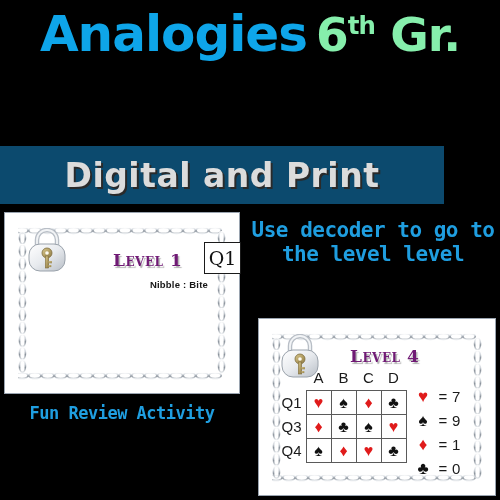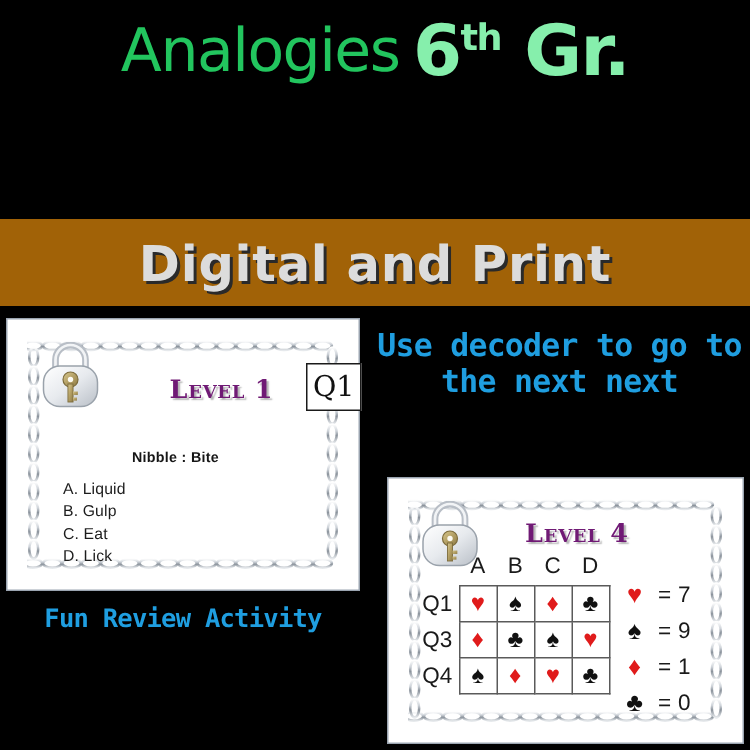--- a/index.html
+++ b/index.html
@@ -10,21 +10,21 @@
     overflow: hidden;
   }
   .page { position: relative; width: 500px; height: 500px; background: #000; }
 
   
   .band-title {
     position: absolute; left: 0; top: 0; width: 500px; height: 68px;
     background: #000; display: flex; align-items: center; justify-content: center;
   }
   .title-main {
-    font-size: 40px; font-weight: 400; color: #22c55e;
+    font-size: 50px; font-weight: 700; color: #0ea5e9;
     letter-spacing: -1px; line-height: 1;
     font-family: "DejaVu Sans", sans-serif;
   }
   .title-grade {
     font-size: 47px; font-weight: 700; color: #86efac;
     letter-spacing: -1px; line-height: 1; margin-left: 9px;
     font-family: "DejaVu Sans", sans-serif;
   }
   .title-grade sup { font-size: 0.52em; vertical-align: super; font-weight: 700; }
 
@@ -36,22 +36,22 @@
   .escape-text {
     font-family: "DejaVu Serif", serif;
     font-size: 50px; font-weight: 700; color: #111;
     letter-spacing: 0px; line-height: 1;
     font-variant: small-caps;
     transform: scaleY(1.08);
   }
 
   
   .band-digital {
-    position: absolute; left: 0; top: 146px; width: 500px; height: 58px;
-    background: #a16207; display: flex; align-items: center; justify-content: center;
+    position: absolute; left: 0; top: 146px; width: 444px; height: 58px;
+    background: #0c4a6e; display: flex; align-items: center; justify-content: center;
   }
   .digital-text {
     font-family: "DejaVu Sans", sans-serif;
     font-size: 33px; font-weight: 700; color: #dcdcdc;
     letter-spacing: 0.5px;
     text-shadow: 2px 2px 0 #2a2a2a;
   }
 
   
   .card {
@@ -88,22 +88,22 @@
     position: absolute; left: 186px; top: 16px;
     width: 37px; height: 32px;
     border: 1.6px solid #1a1a1a; background: #fff;
     display: flex; align-items: center; justify-content: center;
     font-family: "DejaVu Serif", serif; font-size: 19px; color: #111;
   }
 
   
   .analogy {
     position: absolute; left: 70px; top: 52px; width: 120px;
-    text-align: left; font-size: 9.5px; font-weight: 700; color: #161616;
-    line-height: 1.55; letter-spacing: 0.2px; margin-top: 21px;
+    text-align: right; font-size: 9.5px; font-weight: 700; color: #161616;
+    line-height: 1.55; letter-spacing: 0.2px;
   }
   .analogy .l2 { padding-left: 6px; }
 
   
   .options {
     position: absolute; left: 24px; top: 93px;
     font-size: 10.5px; color: #1c1c1c; line-height: 1.42; letter-spacing: 0.1px;
   }
   .options div { white-space: nowrap; }
 
@@ -247,30 +247,24 @@
       </svg>
 
       <div class="level-head">Level 1</div>
 
       <div class="qbox">Q1</div>
 
       <div class="analogy">
         <div class="l1">Nibble : Bite</div>
       </div>
 
-      <div class="options" id="ws-options">
-          <div>A. Liquid</div>
-          <div>B. Gulp</div>
-          <div>C. Eat</div>
-          <div>D. Lick</div>
-        </div>
     </div>
   </div>
 
-  <div class="blue-text" id="decoder-hint">Use decoder to go to the next next</div>
+  <div class="blue-text" id="decoder-hint">Use decoder to go to the level level</div>
 
   <div class="blue-text" id="fun-review">Fun Review Activity</div>
 
   <div class="card" id="decoder-card">
     <div class="card-inner">
 
       <svg class="chain-svg" viewBox="0 0 212 152" preserveAspectRatio="none">
         <g id="dec-chain-h" fill="none" stroke="url(#chg1)" stroke-width="1.7">
             <ellipse cx="4" cy="4.5" rx="6.2" ry="3" transform="rotate(0 4 4.5)"></ellipse>
             <ellipse cx="4" cy="147.5" rx="6.2" ry="3" transform="rotate(0 4 147.5)"></ellipse>

